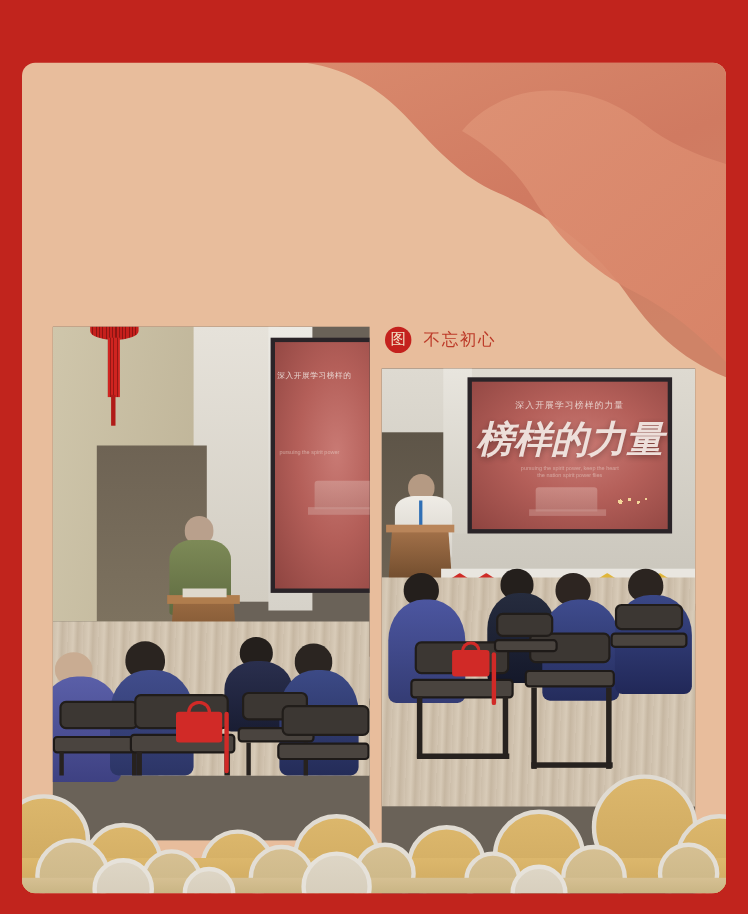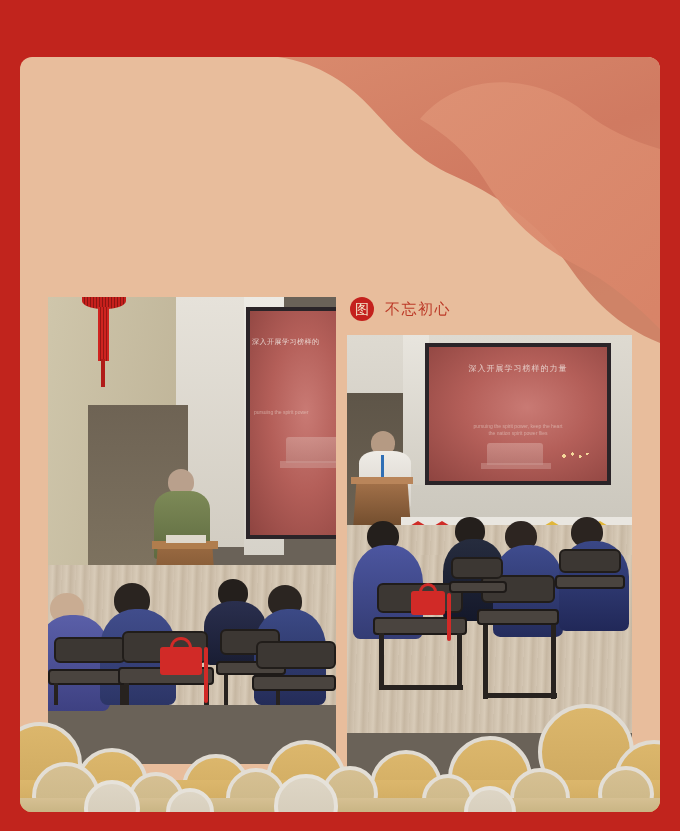--- a/index.html
+++ b/index.html
@@ -292,20 +292,23 @@
                background:linear-gradient(180deg,#dedad1,#cbc7bd);"></div>
           <div class="rm-wall-dk" style="left:0;top:58px;width:60px;height:132px;
                background:linear-gradient(180deg,#5e5548,#6c6253);"></div>
           <div class="rm-wall" style="left:56px;top:0;width:26px;height:150px;
                background:linear-gradient(180deg,#e8e5de,#d2cec4);"></div>
 
           <div class="rm-screen" style="left:78px;top:8px;width:186px;height:142px;"></div>
           <div class="rm-screen-in" style="left:82px;top:12px;width:178px;height:134px;"></div>
           <div class="scr-title" style="left:82px;top:28px;width:178px;font-size:8px;opacity:.8;
                       letter-spacing:1px;">深入开展学习榜样的力量</div>
+          <div class="scr-title" style="left:82px;top:42px;width:178px;font-size:34px;font-style:italic;
+                      font-weight:bold;opacity:.93;
+                      text-shadow:0 2px 6px rgba(0,0,0,.35);">榜样的力量</div>
           <div style="position:absolute;left:98px;top:88px;width:146px;height:16px;
                color:#e9d2ca;font-size:5px;opacity:.55;line-height:7px;text-align:center;">
             pursuing the spirit power, keep the heart<br>the nation spirit power flies</div>
 
           <div style="position:absolute;left:140px;top:108px;width:56px;height:22px;
                background:linear-gradient(180deg,#dcaea7,#c3918b);opacity:.5;
                border-radius:3px 3px 0 0;"></div>
           <div style="position:absolute;left:134px;top:128px;width:70px;height:6px;
                background:#d2a09a;opacity:.45;"></div>
 

